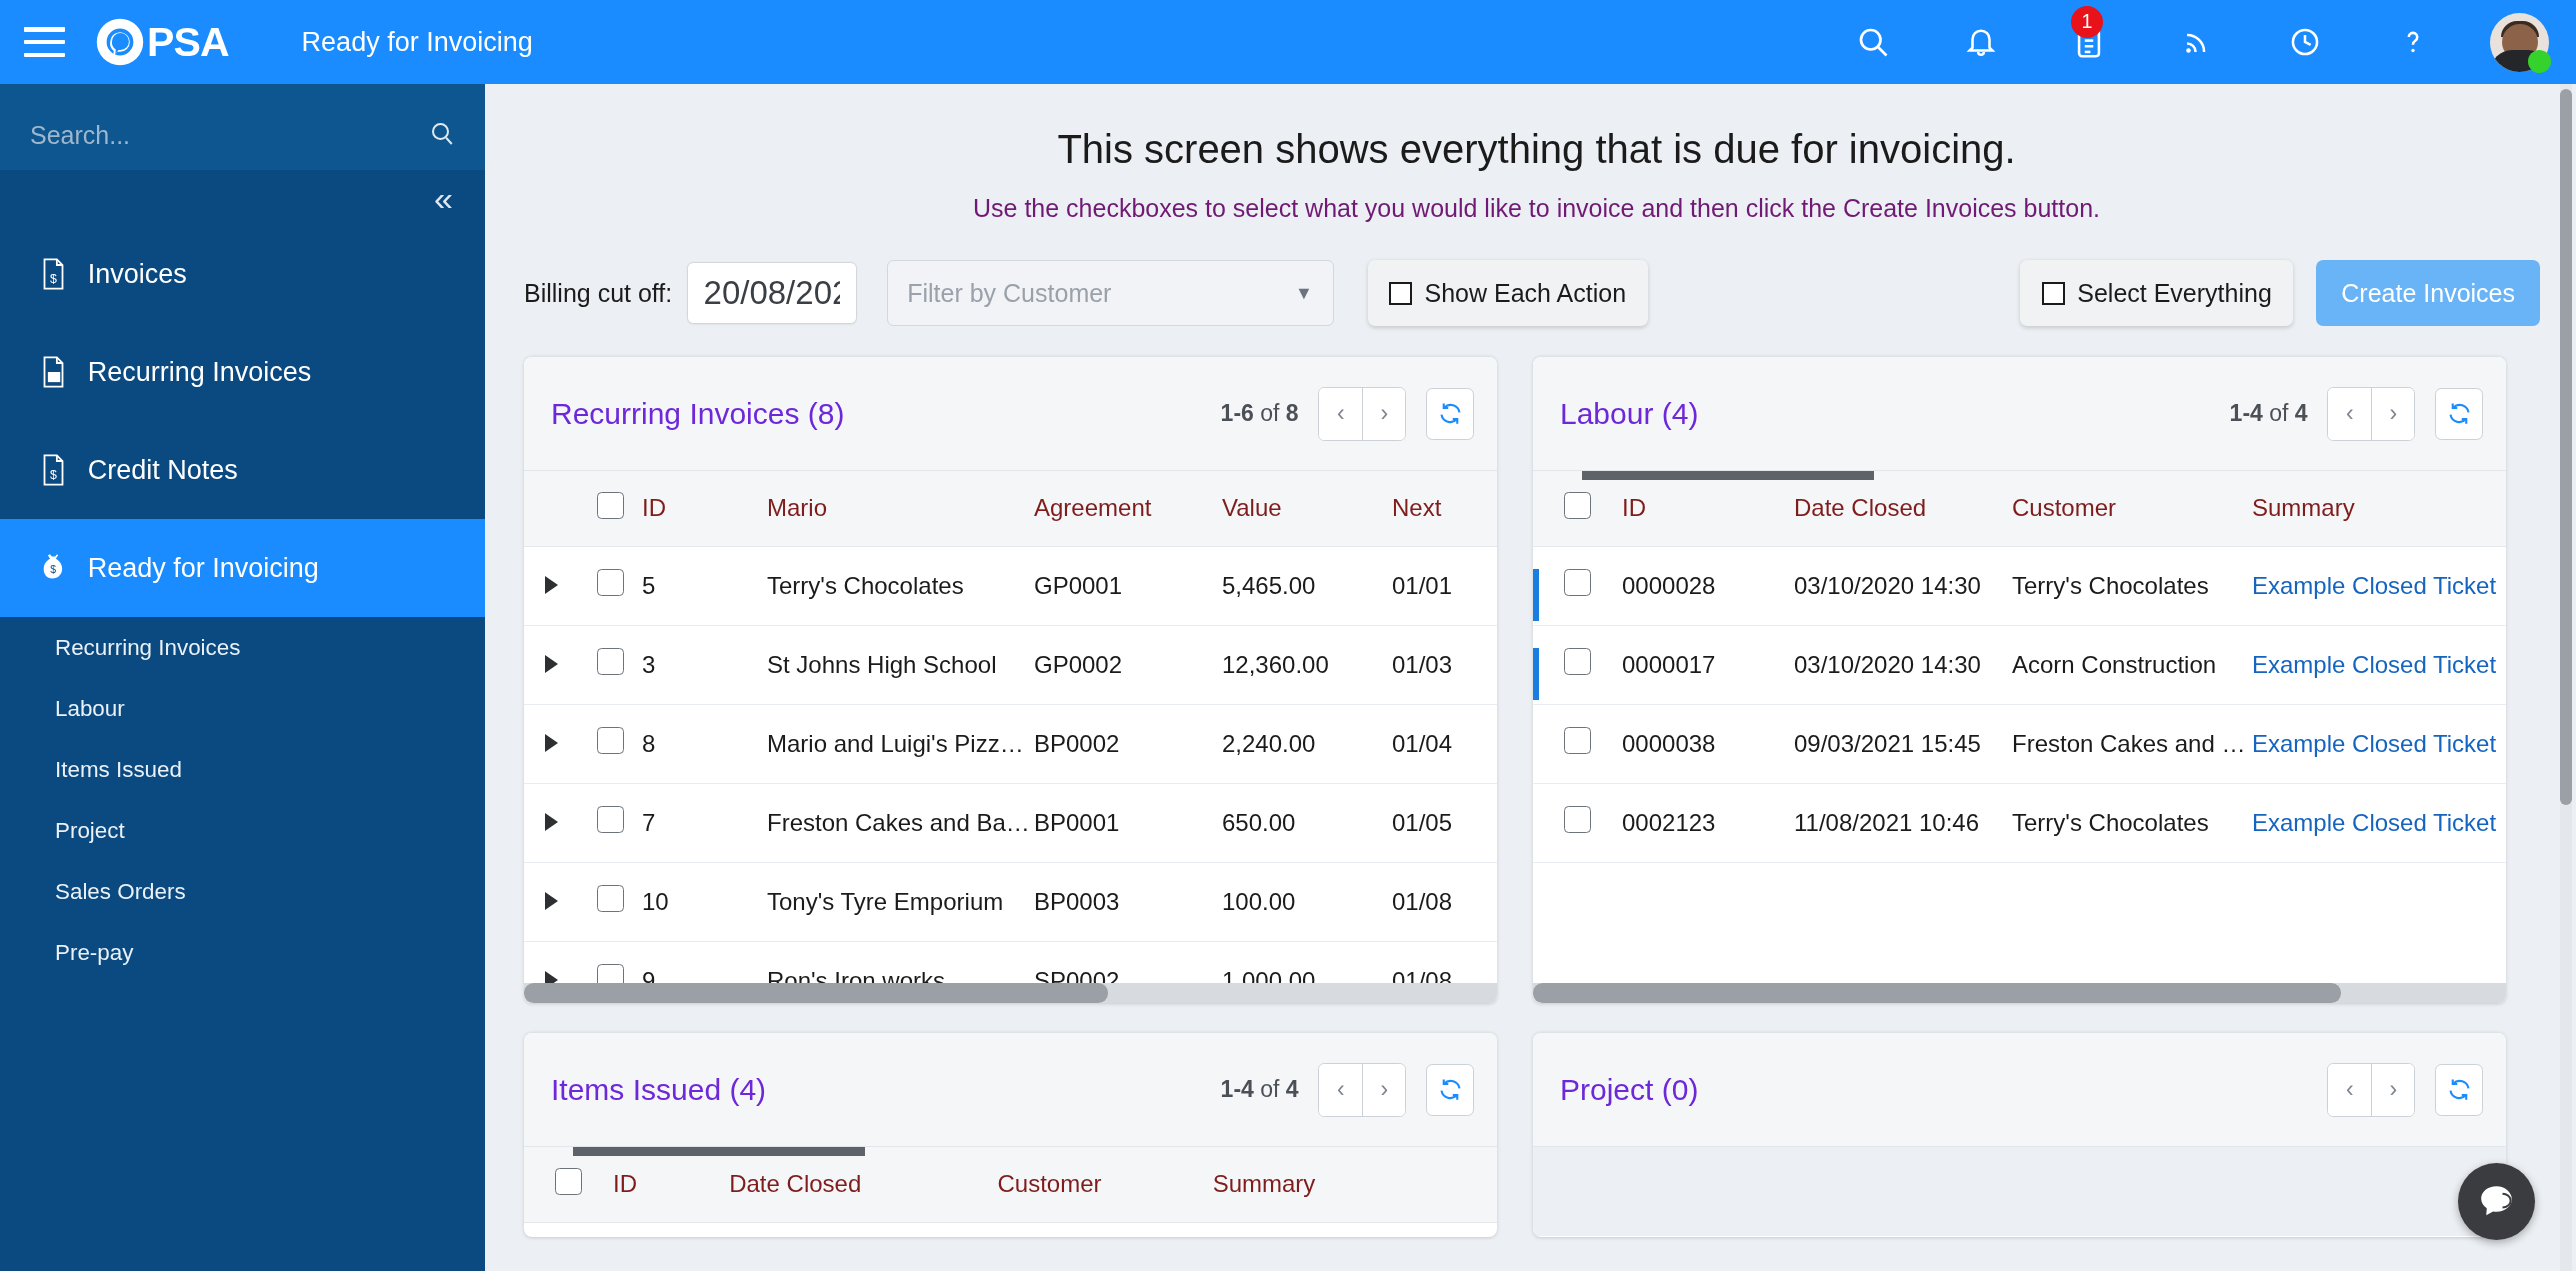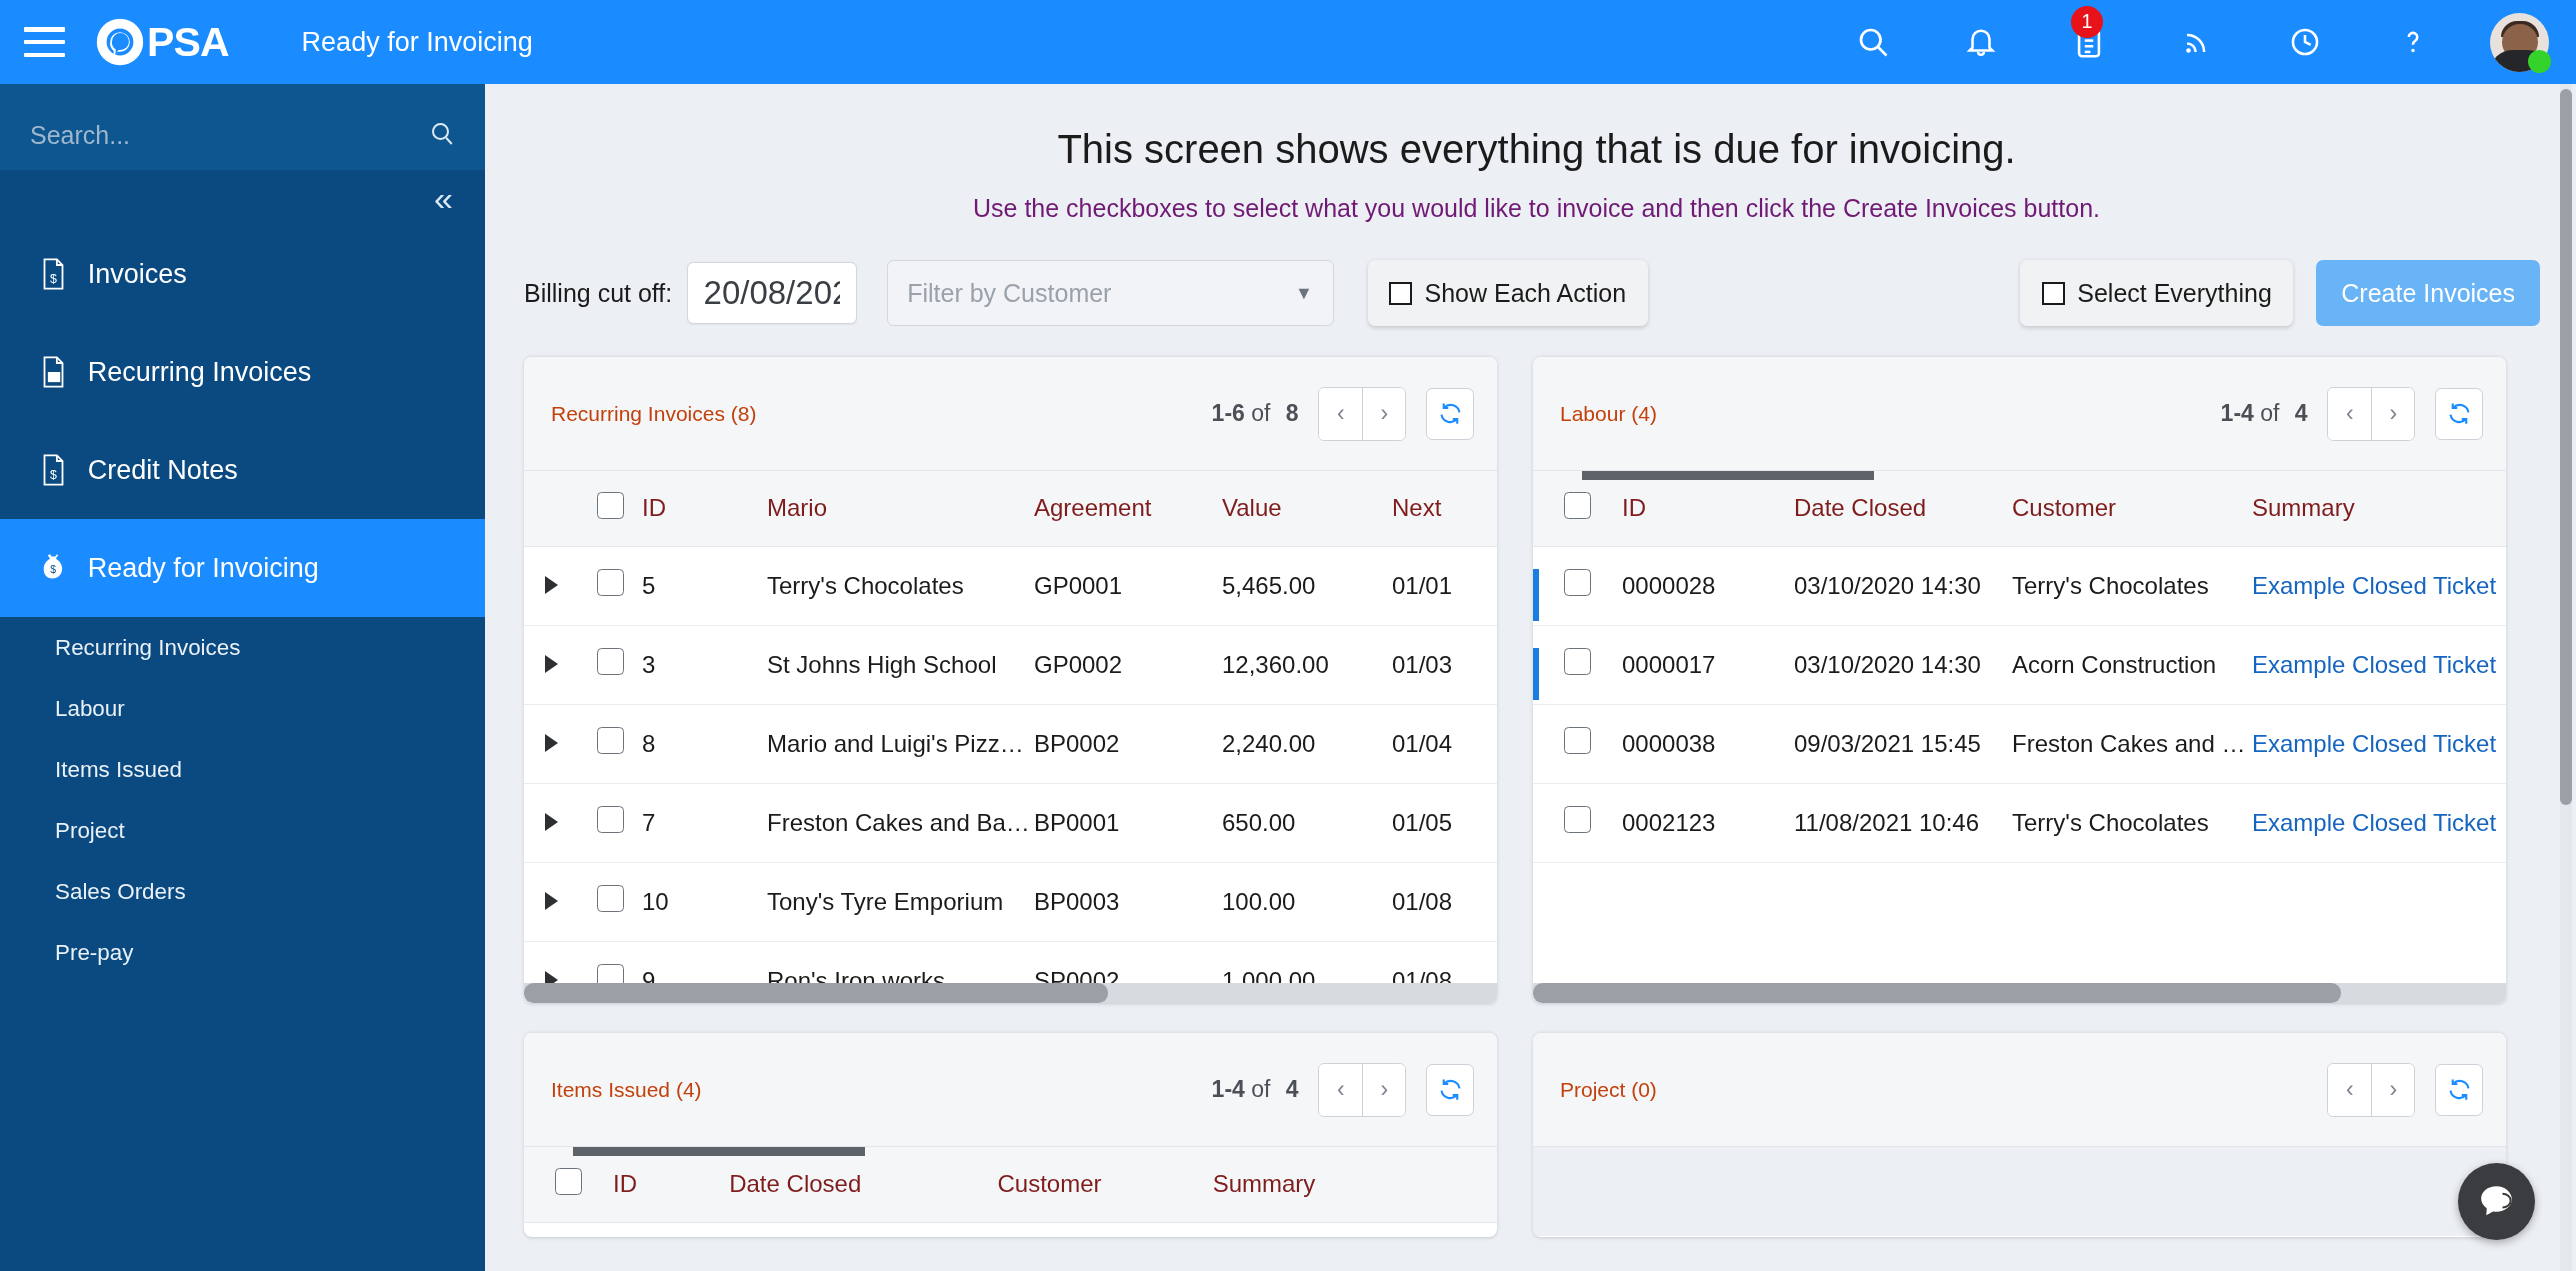--- a/index.html
+++ b/index.html
@@ -143,24 +143,24 @@
     width: 973px; background: #fff; border-radius: 8px;
     box-shadow: 0 0.9px 3.6px rgba(20,30,45,.17);
     overflow: hidden; position: relative;
   }
   .card.h-tall { height: 646px; }
   .card.h-short { height: 204px; }
   .card-head {
     height: 114px; background: #f5f6f8; display: flex; align-items: center;
     padding: 0 23px 0 27px; border-bottom: 0.9px solid #e2e5e9;
   }
-  .card-title { font-size: 21px; color: #c2410c; }
+  .card-title { font-size: 30px; color: #6d28d9; }
   .pager { margin-left: auto; display: flex; align-items: center; gap: 19.7px; }
   .pager-text { font-size: 23px; color: #4b5057; white-space: nowrap; }
-  .pager-text b { font-weight: bold; margin-left: 9px; }
+  .pager-text b { font-weight: bold; }
   .nav-group {
     display: flex; border: 0.9px solid #ccd1d7; border-radius: 6.3px; overflow: hidden;
     background: #fff;
   }
   .nav-btn {
     width: 43px; height: 52px; display: flex; align-items: center; justify-content: center;
     color: #7e858e; font-size: 23px; cursor: pointer; background: #fff;
   }
   .nav-btn + .nav-btn { border-left: 0.9px solid #ccd1d7; }
   .refresh-btn {

